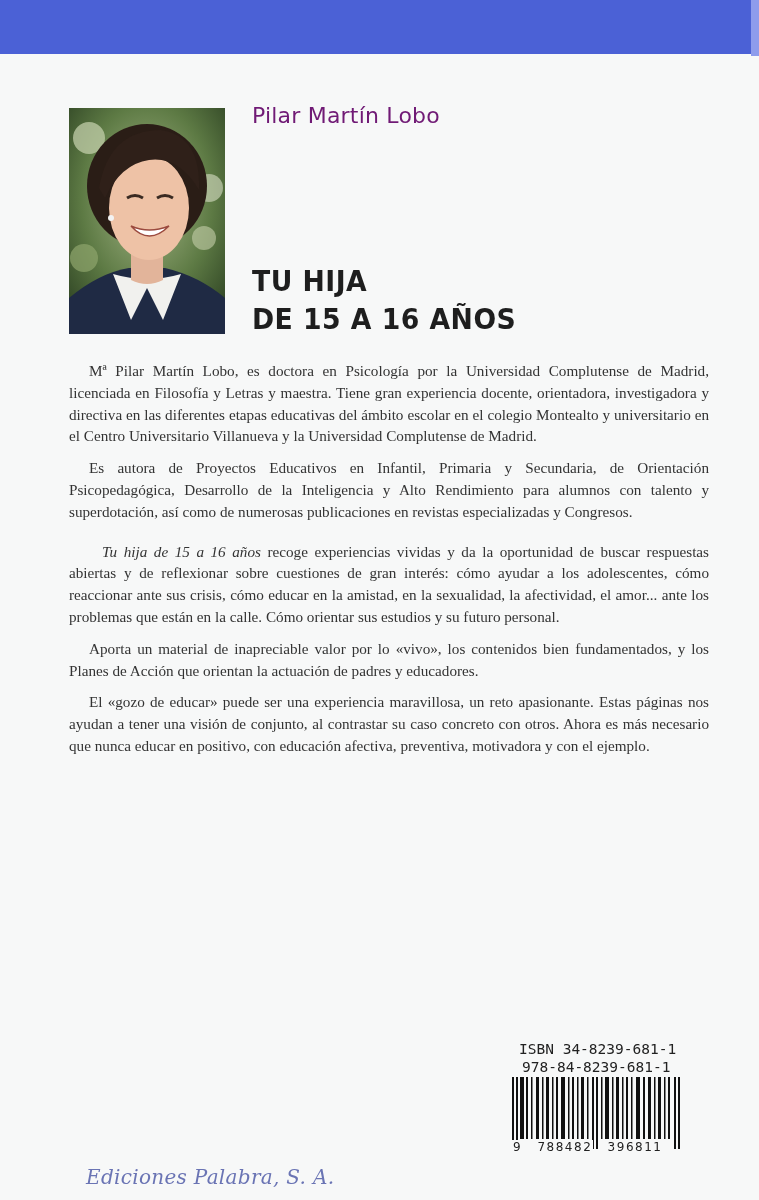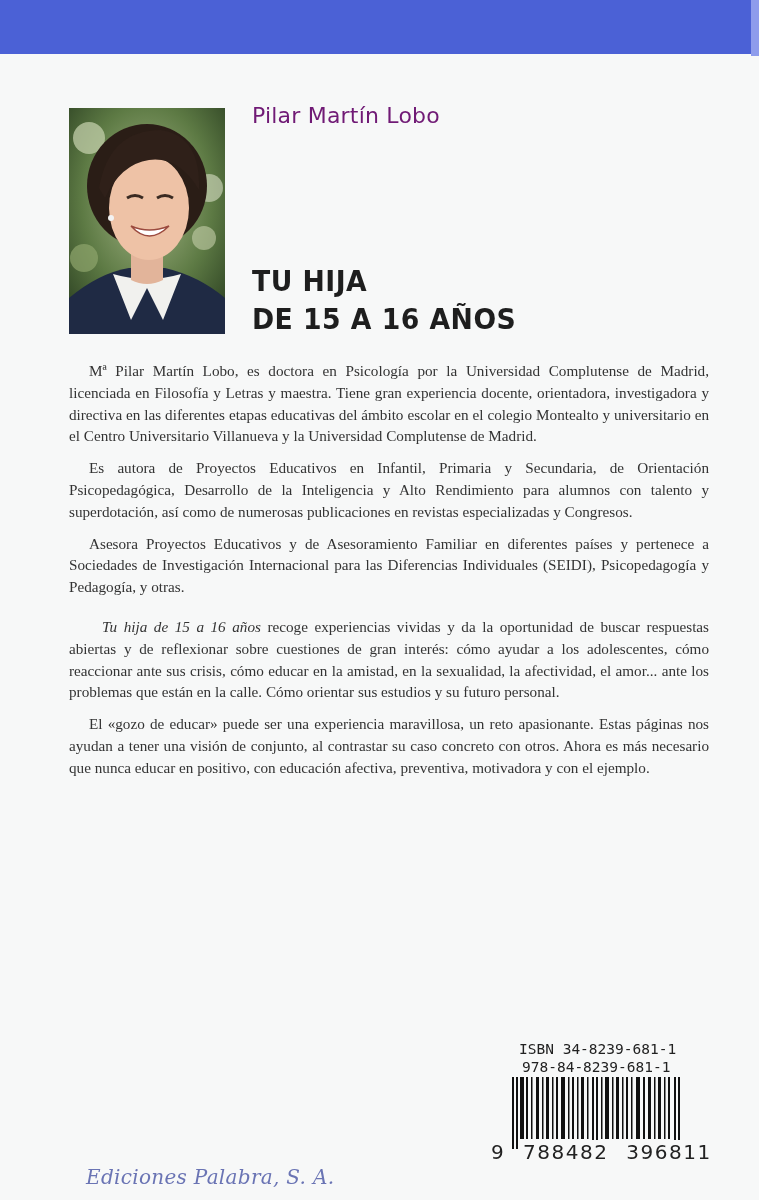--- a/index.html
+++ b/index.html
@@ -48,22 +48,22 @@
   .isbn {
     position: absolute; left: 519px; top: 1040px;
     font-family: "DejaVu Sans Mono", monospace; font-size: 14.5px; line-height: 18px;
     color: #222;
   }
   .isbn .l2 { padding-left: 3px; }
   .barcode {
     position: absolute; left: 512px; top: 1077px; width: 170px; height: 72px;
   }
   .barcode-digits {
-    position: absolute; left: 490px; top: 1140px;
-    font-family: "DejaVu Sans", sans-serif; font-size: 20px; color: #222;
+    position: absolute; left: 512px; top: 1140px;
+    font-family: "DejaVu Sans", sans-serif; font-size: 12px; color: #222;
     letter-spacing: 1.5px; white-space: nowrap;
   }
   .barcode-digits span { background: #f7f8f8; padding: 0 1px; }
   .publisher {
     position: absolute; left: 86px; top: 1125px;
     font-family: "DejaVu Serif", serif; font-style: italic;
     font-size: 20px; color: #6a74b4; letter-spacing: 0.3px; margin-top: 40px;
   }
 </style>
 </head>
@@ -112,22 +112,22 @@
 <div class="author">Pilar Martín Lobo</div>
 
 <div class="title">
   <div>TU HIJA</div>
   <div>DE 15 A 16 AÑOS</div>
 </div>
 
 <div class="body-text">
   <p>Mª Pilar Martín Lobo, es doctora en Psicología por la Universidad Complutense de Madrid, licenciada en Filosofía y Letras y maestra. Tiene gran experiencia docente, orientadora, investigadora y directiva en las diferentes etapas educativas del ámbito escolar en el colegio Montealto y universitario en el Centro Universitario Villanueva y la Universidad Complutense de Madrid.</p>
   <p>Es autora de Proyectos Educativos en Infantil, Primaria y Secundaria, de Orientación Psicopedagógica, Desarrollo de la Inteligencia y Alto Rendimiento para alumnos con talento y superdotación, así como de numerosas publicaciones en revistas especializadas y Congresos.</p>
-  <p>Asesora Proyectos Educativos y de Asesoramiento Familiar en diferentes países y pertenece a Sociedades de Investigación Internacional para las Diferencias Individuales (SEIDI), Psicopedagogía y Pedagogía, y otras.</p>
   <p class="gap"><em>Tu hija de 15 a 16 años</em><span> recoge experiencias vividas y da la oportunidad de buscar respuestas abiertas y de reflexionar sobre cuestiones de gran interés: cómo ayudar a los adolescentes, cómo reaccionar ante sus crisis, cómo educar en la amistad, en la sexualidad, la afectividad, el amor... ante los problemas que están en la calle. Cómo orientar sus estudios y su futuro personal.</span></p>
+  <p>Aporta un material de inapreciable valor por lo «vivo», los contenidos bien fundamentados, y los Planes de Acción que orientan la actuación de padres y educadores.</p>
   <p>El «gozo de educar» puede ser una experiencia maravillosa, un reto apasionante. Estas páginas nos ayudan a tener una visión de conjunto, al contrastar su caso concreto con otros. Ahora es más necesario que nunca educar en positivo, con educación afectiva, preventiva, motivadora y con el ejemplo.</p>
 </div>
 
 <div class="isbn">
   <div>ISBN 34-8239-681-1</div>
   <div class="l2">978-84-8239-681-1</div>
 </div>
 
 <svg class="barcode" viewBox="0 0 170 72">
   <g fill="#111">

